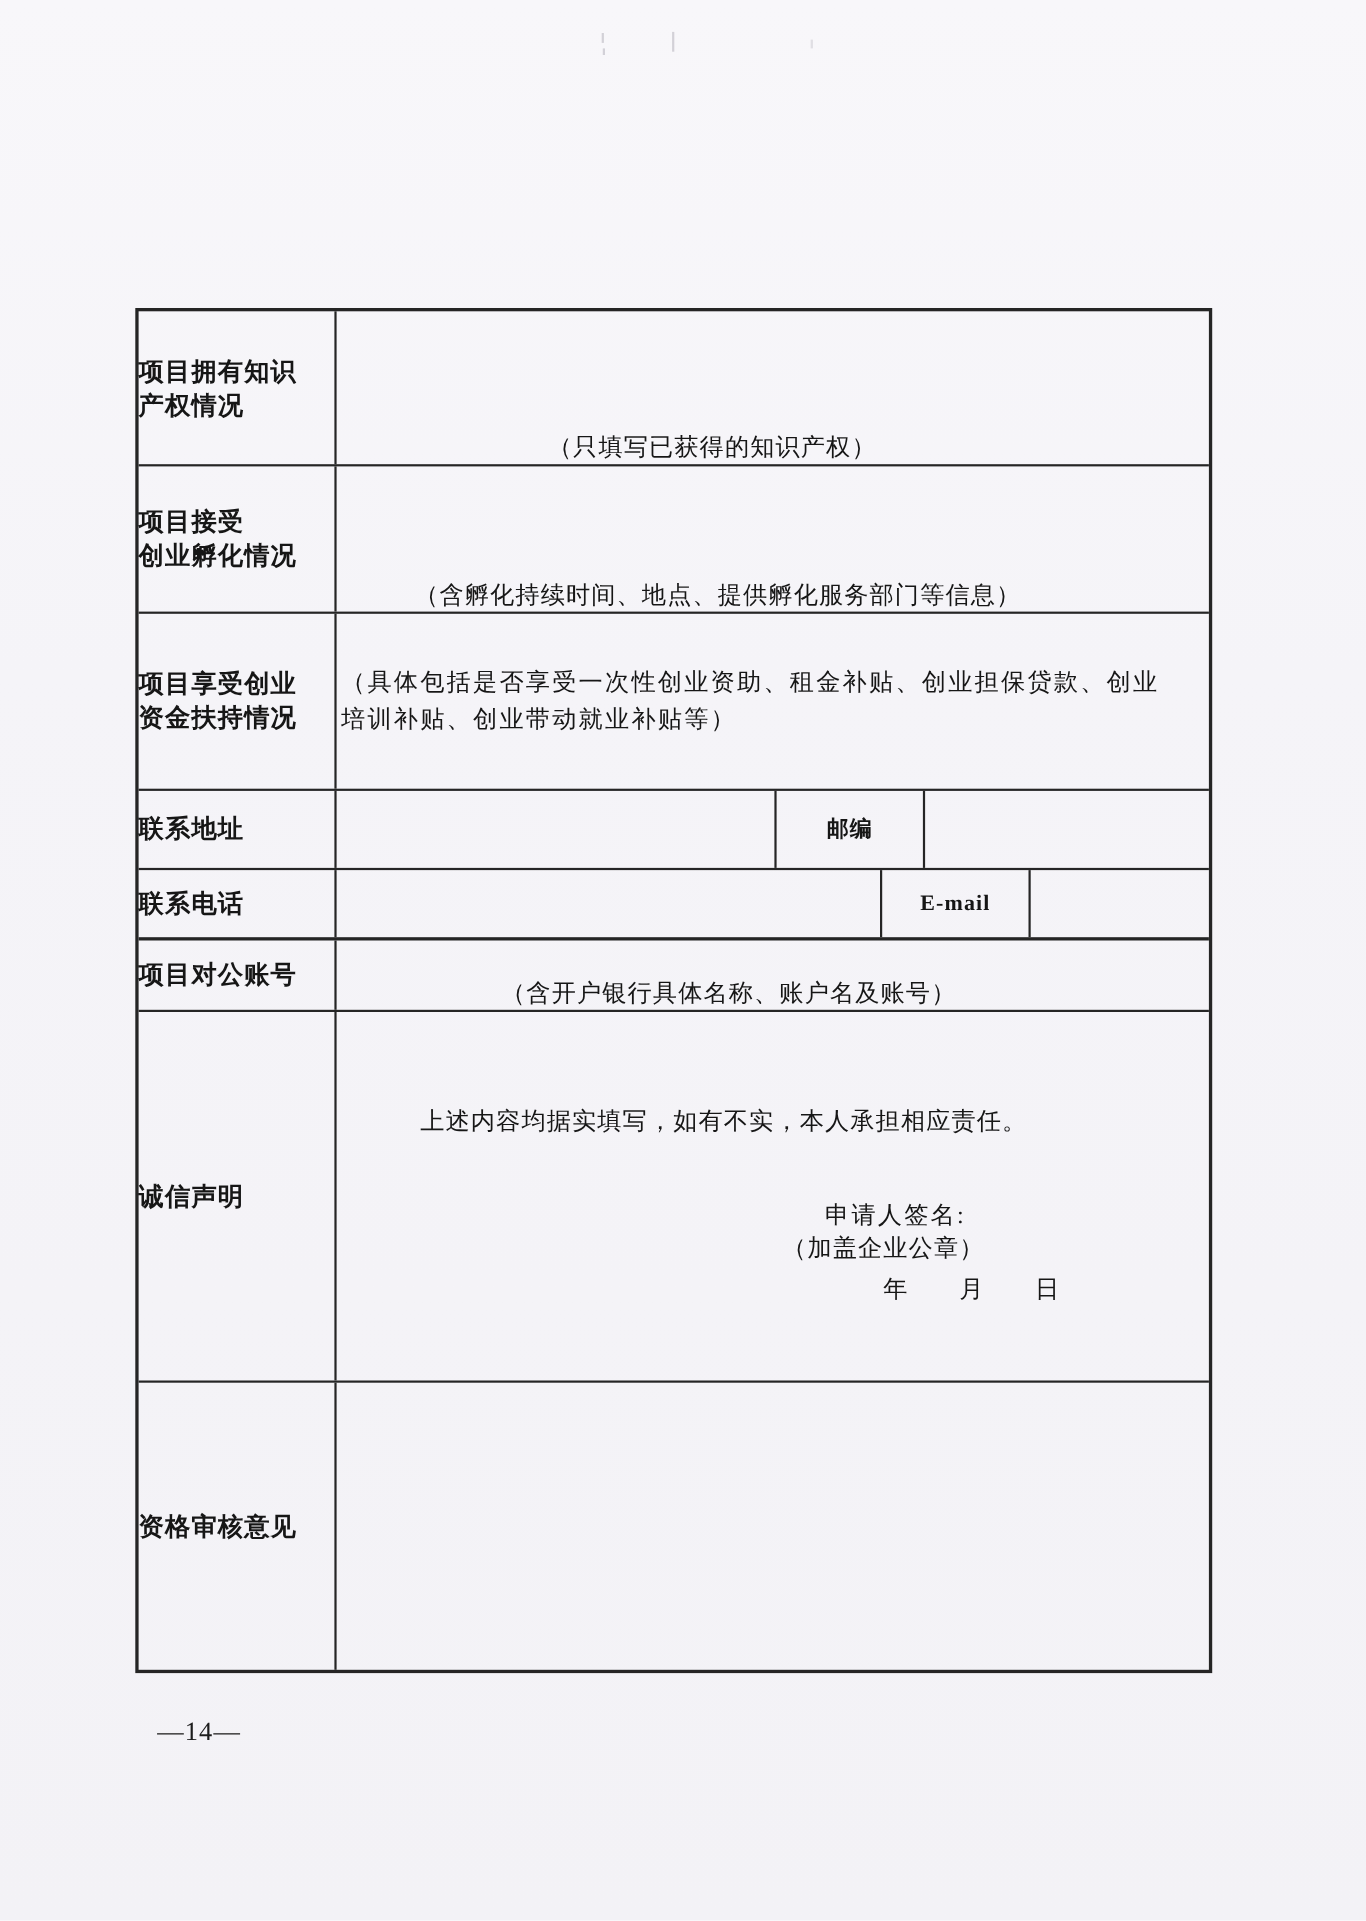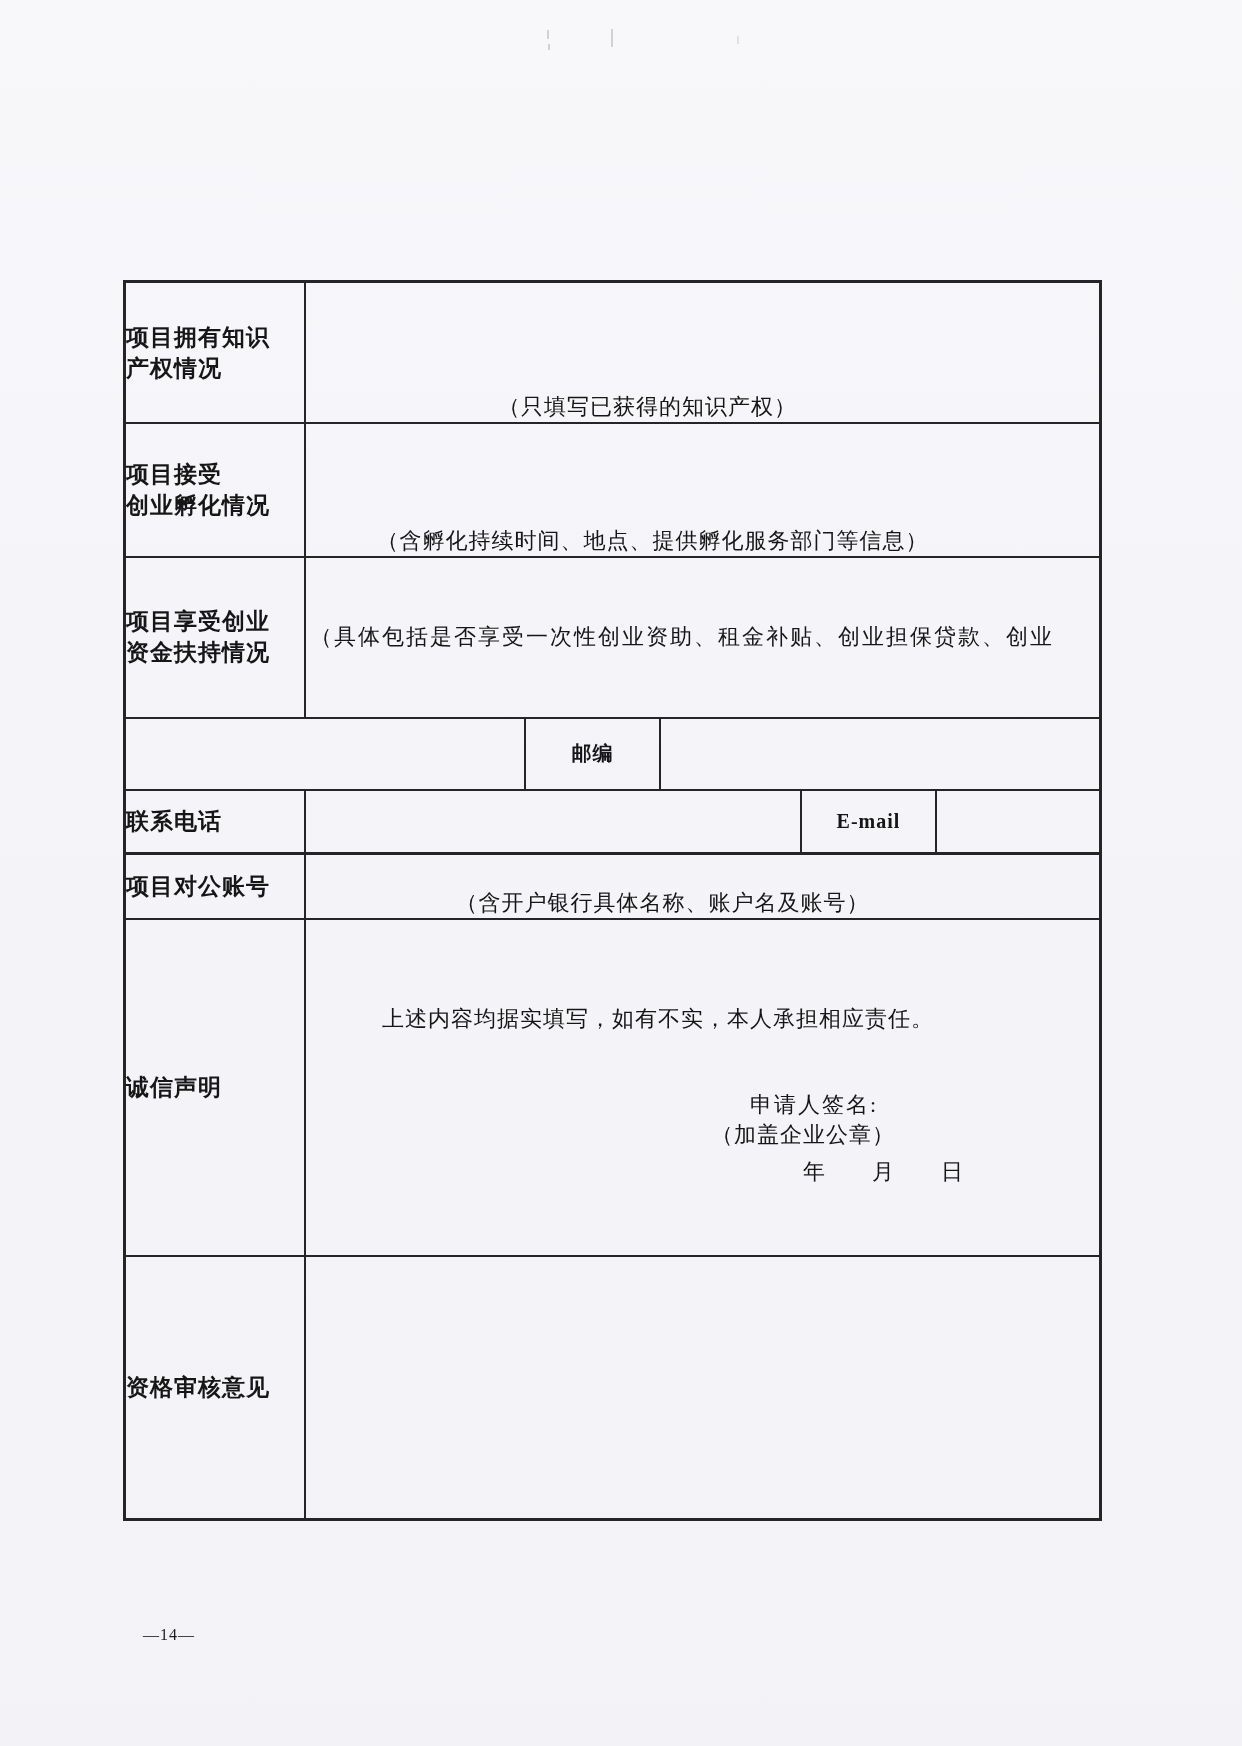--- a/index.html
+++ b/index.html
@@ -66,22 +66,22 @@
   .sub-value{flex:1 1 auto;}
   .integrity-cell{display:block;}
   .integrity-cell .statement{
     position:absolute;left:76px;top:84px;white-space:nowrap;
     font-size:22px;letter-spacing:1px;
   }
   .integrity-cell .sig{position:absolute;left:444px;top:170px;font-size:22px;letter-spacing:2px;white-space:nowrap;}
   .integrity-cell .seal{position:absolute;left:405px;top:200px;font-size:22px;letter-spacing:1px;white-space:nowrap;}
   .integrity-cell .date{position:absolute;left:497px;top:237px;font-size:22px;letter-spacing:1px;white-space:nowrap;}
   .page-number{
-    position:absolute;left:143px;top:1626px;
-    font-size:16px;letter-spacing:1px;color:#1d1d1d;
+    position:absolute;left:143px;top:1562px;
+    font-size:24px;letter-spacing:1px;color:#1d1d1d;
   }
 </style>
 </head>
 <body>
 
 <div class="noise n1"></div>
 <div class="noise n2"></div>
 <div class="noise n3"></div>
 <div class="noise n4"></div>
 
@@ -107,24 +107,28 @@
     </div>
   </div>
 
   <div class="row" style="height:164px">
     <div class="cell-label">
       <span>项目享受创业</span>
       <span>资金扶持情况</span>
     </div>
     <div class="cell-content left-block">
       <span>（具体包括是否享受一次性创业资助、租金补贴、创业担保贷款、创业</span>
+      <span>培训补贴、创业带动就业补贴等）</span>
     </div>
   </div>
 
   <div class="row" style="height:74px">
+    <div class="cell-label">
+      <span>联系地址</span>
+    </div>
     <div class="subcell sub-field"></div>
     <div class="subcell sub-key">邮编</div>
     <div class="subcell sub-value"></div>
   </div>
 
   <div class="row thick" style="height:65px">
     <div class="cell-label">
       <span>联系电话</span>
     </div>
     <div class="subcell sub-field"></div>

